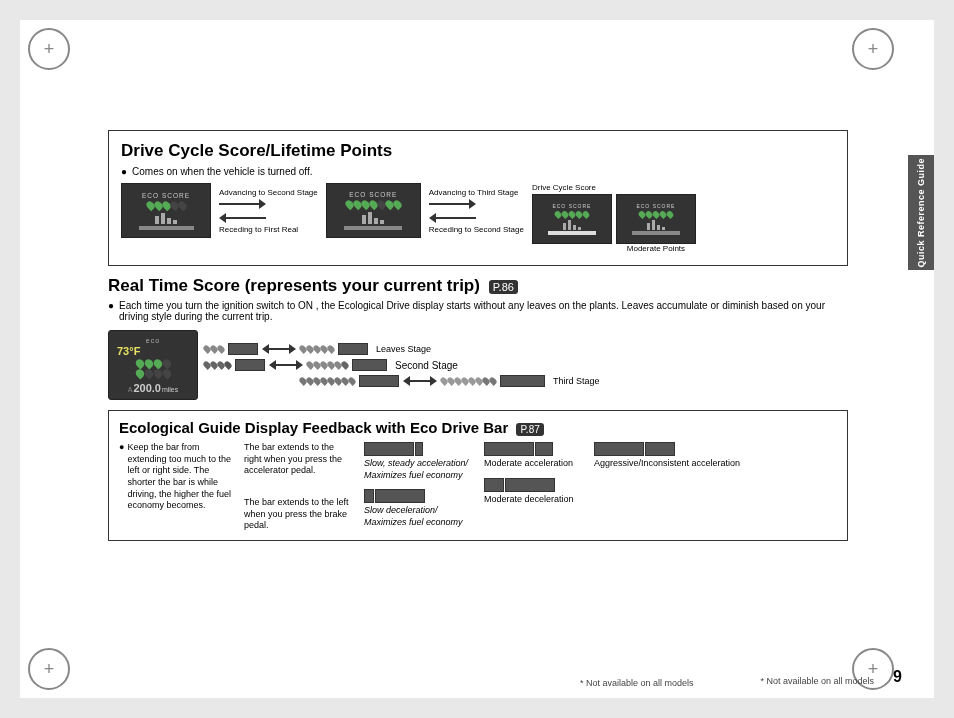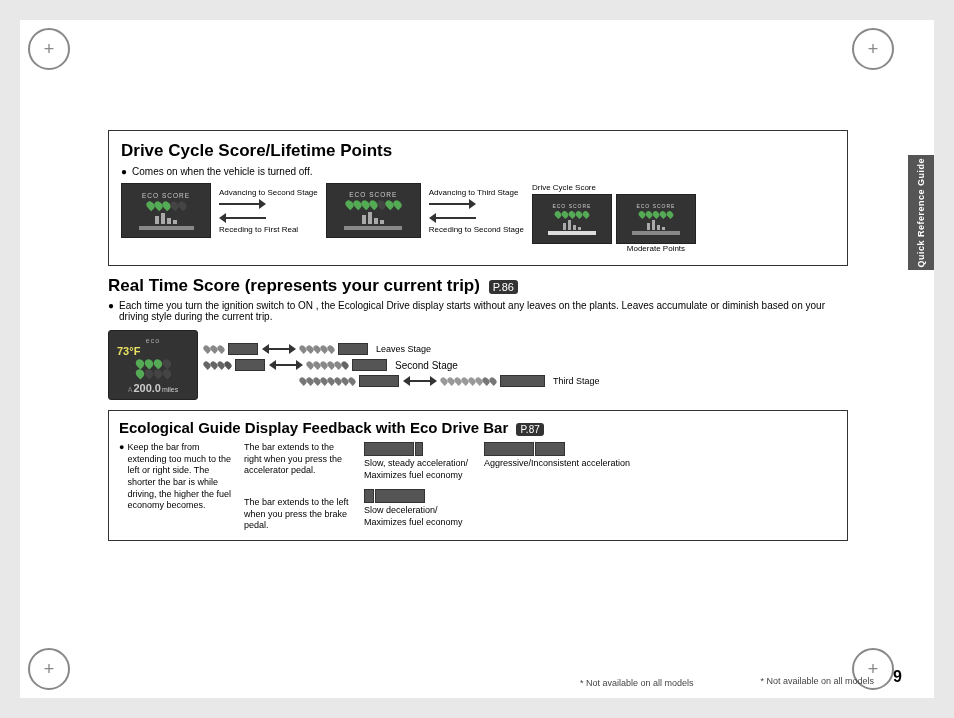--- a/index.html
+++ b/index.html
@@ -487,37 +487,53 @@
 
       <div style="width:110px;flex-shrink:0;">
         <div style="margin-bottom:20px;">
           <div>The bar extends to the right when you press the accelerator pedal.</div>
         </div>
         <div>
           <div>The bar extends to the left when you press the brake pedal.</div>
         </div>
       </div>
 
-      <div style="width:110px;flex-shrink:0;">
+      <div style="width:110px;flex-shrink:0;font-style:italic;">
         <div style="margin-bottom:4px;">
           <div style="display:flex;gap:1px;margin-bottom:2px;">
             <div style="width:50px;height:14px;background:#555;border:1px solid #333;"></div>
             <div style="width:8px;height:14px;background:#555;border:1px solid #333;"></div>
           </div>
           <div>Slow, steady acceleration/ Maximizes fuel economy</div>
         </div>
         <div style="margin-top:8px;">
           <div style="display:flex;gap:1px;margin-bottom:2px;">
             <div style="width:10px;height:14px;background:#555;border:1px solid #333;"></div>
             <div style="width:50px;height:14px;background:#555;border:1px solid #333;"></div>
           </div>
           <div>Slow deceleration/ Maximizes fuel economy</div>
         </div>
       </div>
 
+      <div style="width:100px;flex-shrink:0;">
+        <div style="margin-bottom:4px;">
+          <div style="display:flex;gap:1px;margin-bottom:2px;">
+            <div style="width:50px;height:14px;background:#555;border:1px solid #333;"></div>
+            <div style="width:18px;height:14px;background:#555;border:1px solid #333;"></div>
+          </div>
+          <div>Moderate acceleration</div>
+        </div>
+        <div style="margin-top:8px;">
+          <div style="display:flex;gap:1px;margin-bottom:2px;">
+            <div style="width:20px;height:14px;background:#555;border:1px solid #333;"></div>
+            <div style="width:50px;height:14px;background:#555;border:1px solid #333;"></div>
+          </div>
+          <div>Moderate deceleration</div>
+        </div>
+      </div>
 
       <div style="flex:1;">
         <div style="">
           <div style="display:flex;gap:1px;margin-bottom:2px;">
             <div style="width:50px;height:14px;background:#555;border:1px solid #333;"></div>
             <div style="width:30px;height:14px;background:#555;border:1px solid #333;"></div>
           </div>
           <div>Aggressive/Inconsistent acceleration</div>
         </div>
       </div>

